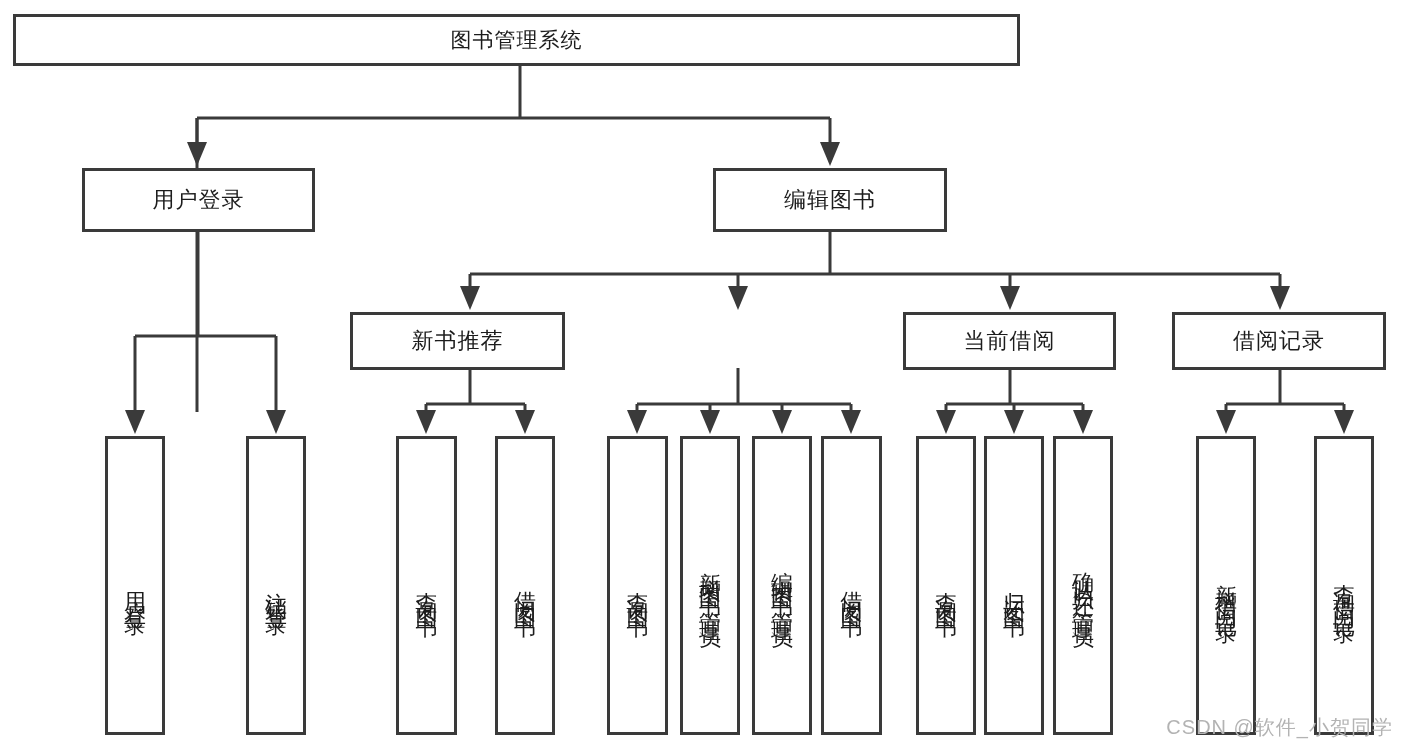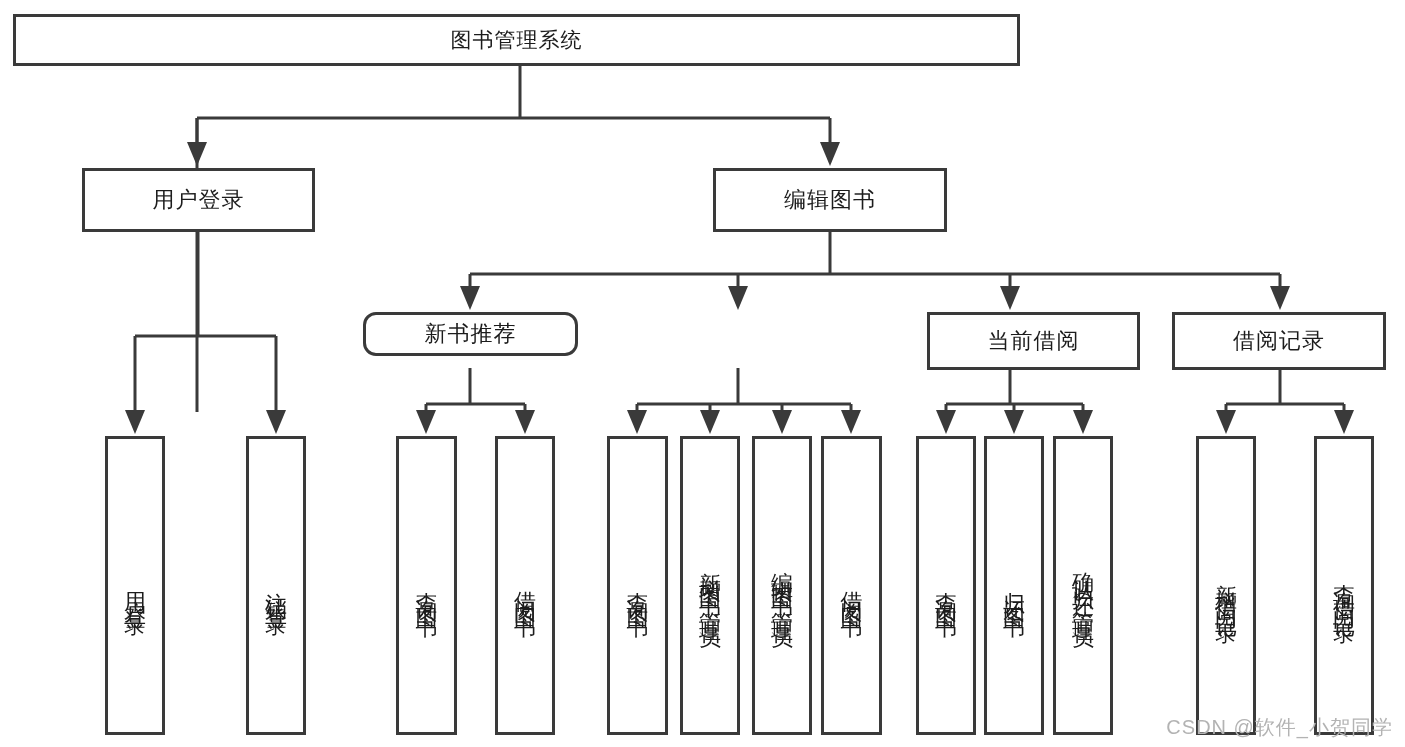--- a/index.html
+++ b/index.html
@@ -102,24 +102,24 @@
     <span>图书管理系统</span>
   </div>
 
   <div class="node node-l2" style="left:82px; top:168px; width:233px; height:64px;">
     <span>用户登录</span>
   </div>
   <div class="node node-l2" style="left:713px; top:168px; width:234px; height:64px;">
     <span>编辑图书</span>
   </div>
 
-  <div class="node node-l3" style="left:363px; top:312px; width:215px; height:44px;border-radius:13px;">
+  <div class="node node-l3" style="left:350px; top:312px; width:215px; height:58px;">
     <span>新书推荐</span>
   </div>
-  <div class="node node-l3" style="left:903px; top:312px; width:213px; height:58px;margin-left:24px;">
+  <div class="node node-l3" style="left:903px; top:312px; width:213px; height:58px;">
     <span>当前借阅</span>
   </div>
   <div class="node node-l3" style="left:1172px; top:312px; width:214px; height:58px;">
     <span>借阅记录</span>
   </div>
 
   <div class="node leaf" style="left:105px;">
     <span>用户登录</span>
   </div>
   <div class="node leaf" style="left:246px;">

